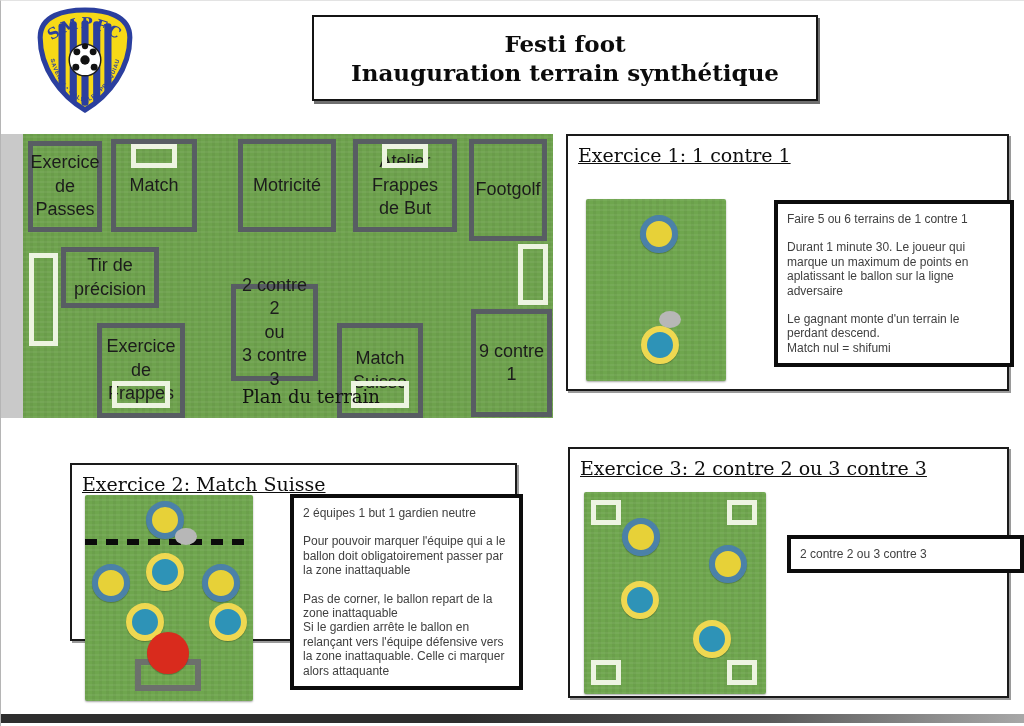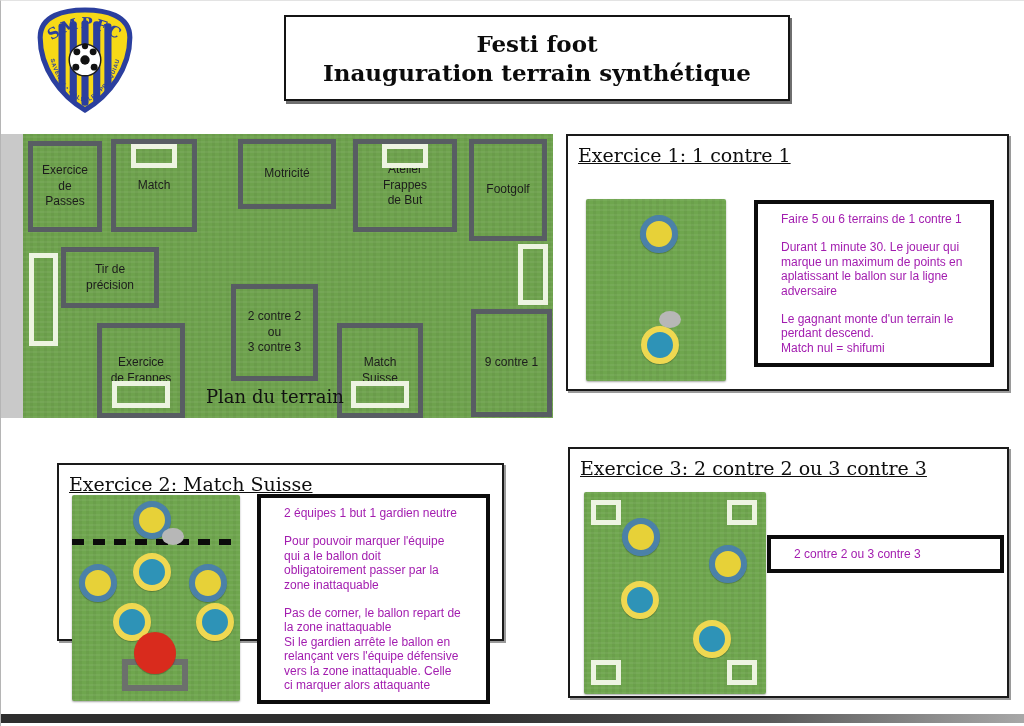--- a/index.html
+++ b/index.html
@@ -1,47 +1,47 @@
 <!DOCTYPE html>
 <html><head>
 <meta charset="utf-8">
 <style>
   html,body{margin:0;padding:0;background:#fff;}
   .page{position:relative;width:1024px;height:726px;background:#fff;overflow:hidden;
         font-family:"Liberation Sans",sans-serif;border-left:1px solid #b5b5b5;border-top:1px solid #e3e3e3;}
-  .slab{font-family:"DejaVu Serif",serif;}
-
-  
-  .title-box{position:absolute;left:283px;top:14px;width:502px;height:82px;border:2px solid #141414;
+  .slab{font-family:"DejaVu Serif",serif;margin-left:36px;}
+
+  
+  .title-box{position:absolute;left:311px;top:14px;width:502px;height:82px;border:2px solid #141414;
              box-shadow:2px 3px 0 #6f6f6f;display:flex;flex-direction:column;justify-content:center;
              align-items:center;text-align:center;background:#fff;}
   .title-box .t1,.title-box .t2{font-family:"DejaVu Serif",serif;font-weight:bold;font-size:23px;line-height:1.28;color:#0b0b0b;}
 
   
   .plan{position:absolute;left:0;top:133px;width:552px;height:284px;}
   .plan-gray{position:absolute;left:0;top:0;width:22px;height:100%;background:#c9c9c9;}
   .plan-green{position:absolute;left:22px;top:0;right:0;bottom:0;background:#6ea24d;
               background-image:repeating-linear-gradient(0deg,rgba(255,255,255,.05) 0 2px,rgba(0,0,0,0) 2px 5px),
                                repeating-linear-gradient(90deg,rgba(0,0,0,.04) 0 3px,rgba(0,0,0,0) 3px 7px);}
   .zone{position:absolute;border:5px solid #585d63;box-sizing:border-box;display:flex;align-items:center;
-        justify-content:center;text-align:center;color:#1c1c1c;font-size:12px;line-height:1.3;white-space:pre-line;}
+        justify-content:center;text-align:center;color:#1c1c1c;font-size:18px;line-height:1.3;white-space:pre-line;}
   .goal-white{position:absolute;border:5px solid #edf4e1;box-sizing:border-box;}
   .goal-top{left:50%;top:0;margin-left:-23px;width:46px;height:24px;}
   .goal-bottom{left:50%;bottom:5px;margin-left:-29px;width:58px;height:27px;}
   .plan-caption{position:absolute;left:205px;top:252px;font-size:18px;color:#111;}
 
   
   .panel{position:absolute;background:#fff;border:2px solid #1a1a1a;box-shadow:2px 2px 0 #9a9a9a;box-sizing:border-box;}
   .panel h2{margin:8px 0 0 10px;font-family:"DejaVu Serif",serif;font-weight:normal;font-size:19px;
             color:#0d0d0d;text-decoration:underline;display:inline-block;}
   .pitch{position:absolute;background:#6fa64e;border-radius:2px;box-shadow:0 1px 2px rgba(0,0,0,.35);
          background-image:repeating-linear-gradient(0deg,rgba(255,255,255,.05) 0 2px,rgba(0,0,0,0) 2px 5px),
                           repeating-linear-gradient(90deg,rgba(0,0,0,.04) 0 3px,rgba(0,0,0,0) 3px 7px);}
-  .note{position:absolute;border:4px solid #0c0c0c;background:#fff;padding:8px 23px;font-size:12px;
-        line-height:1.2;color:#a21caf;box-sizing:border-box;}
+  .note{position:absolute;border:4px solid #0c0c0c;background:#fff;padding:8px 9px;font-size:12px;
+        line-height:1.2;color:#404040;box-sizing:border-box;margin-left:20px;}
   .note p{margin:0 0 14px;white-space:pre-line;}
   .note p:last-child{margin-bottom:0;}
 
   
   .player{position:absolute;border-radius:50%;box-sizing:border-box;box-shadow:0 1px 1px rgba(0,0,0,.25);}
   .p-yellow{width:38px;height:38px;background:#e7d138;border:6px solid #4b81a8;}
   .p-blue{width:38px;height:38px;background:#2e93b7;border:6px solid #efd851;}
   .p-red{width:42px;height:42px;background:#d92b1d;}
   .ball{position:absolute;width:22px;height:17px;border-radius:50%;background:#b7b7b7;z-index:3;}
   .dashline{position:absolute;left:0;right:0;height:6px;
@@ -101,21 +101,21 @@
     <div class="plan-gray"></div>
     <div class="plan-green"></div>
 
     <div class="zone" style="left:27px;top:7px;width:74px;height:91px">Exercice
 de
 Passes</div>
 
     <div class="zone" style="left:110px;top:5px;width:86px;height:93px"><span>Match</span>
       <i class="goal-white goal-top"></i></div>
 
-    <div class="zone" style="left:237px;top:5px;width:98px;height:70px">Motricité</div>
+    <div class="zone" style="left:237px;top:5px;width:98px;height:93px">Motricité</div>
 
     <div class="zone" style="left:352px;top:5px;width:104px;height:93px"><span>Atelier
 Frappes
 de But</span>
       <i class="goal-white goal-top"></i></div>
 
     <div class="zone" style="left:468px;top:5px;width:78px;height:102px">Footgolf</div>
 
     <div class="zone" style="left:60px;top:113px;width:98px;height:61px">Tir de
 précision</div>
@@ -149,21 +149,21 @@
       <span class="player p-blue" style="left:55px;top:127px"></span>
     </div>
     <div class="note" style="left:186px;top:64px;width:240px">
       <p>Faire 5 ou 6 terrains de 1 contre 1</p>
       <p>Durant 1 minute 30. Le joueur qui marque un maximum de points en aplatissant le ballon sur la ligne adversaire</p>
       <p>Le gagnant monte d'un terrain le perdant descend.
 Match nul =  shifumi</p>
     </div>
   </div>
 
-  <div class="panel" style="left:56px;top:462px;width:447px;height:178px">
+  <div class="panel" style="left:69px;top:462px;width:447px;height:178px">
     <h2>Exercice 2: Match Suisse</h2>
     <div class="pitch" style="left:13px;top:30px;width:168px;height:206px">
       <span class="player p-yellow" style="left:61px;top:6px"></span>
       <span class="ball" style="left:90px;top:33px"></span>
       <div class="dashline" style="top:44px"></div>
       <span class="player p-yellow" style="left:7px;top:69px"></span>
       <span class="player p-blue" style="left:61px;top:58px"></span>
       <span class="player p-yellow" style="left:117px;top:69px"></span>
       <span class="player p-blue" style="left:41px;top:108px"></span>
       <span class="player p-blue" style="left:124px;top:108px"></span>

